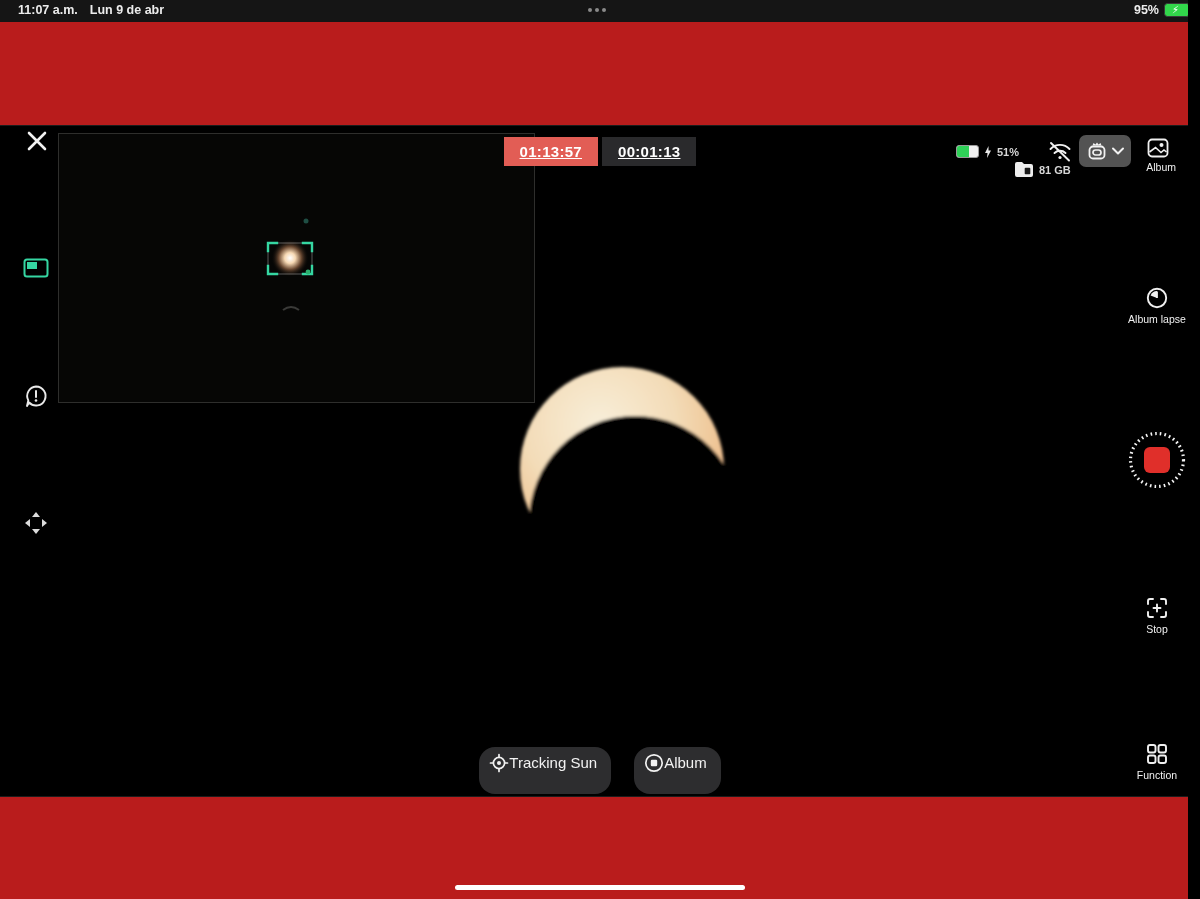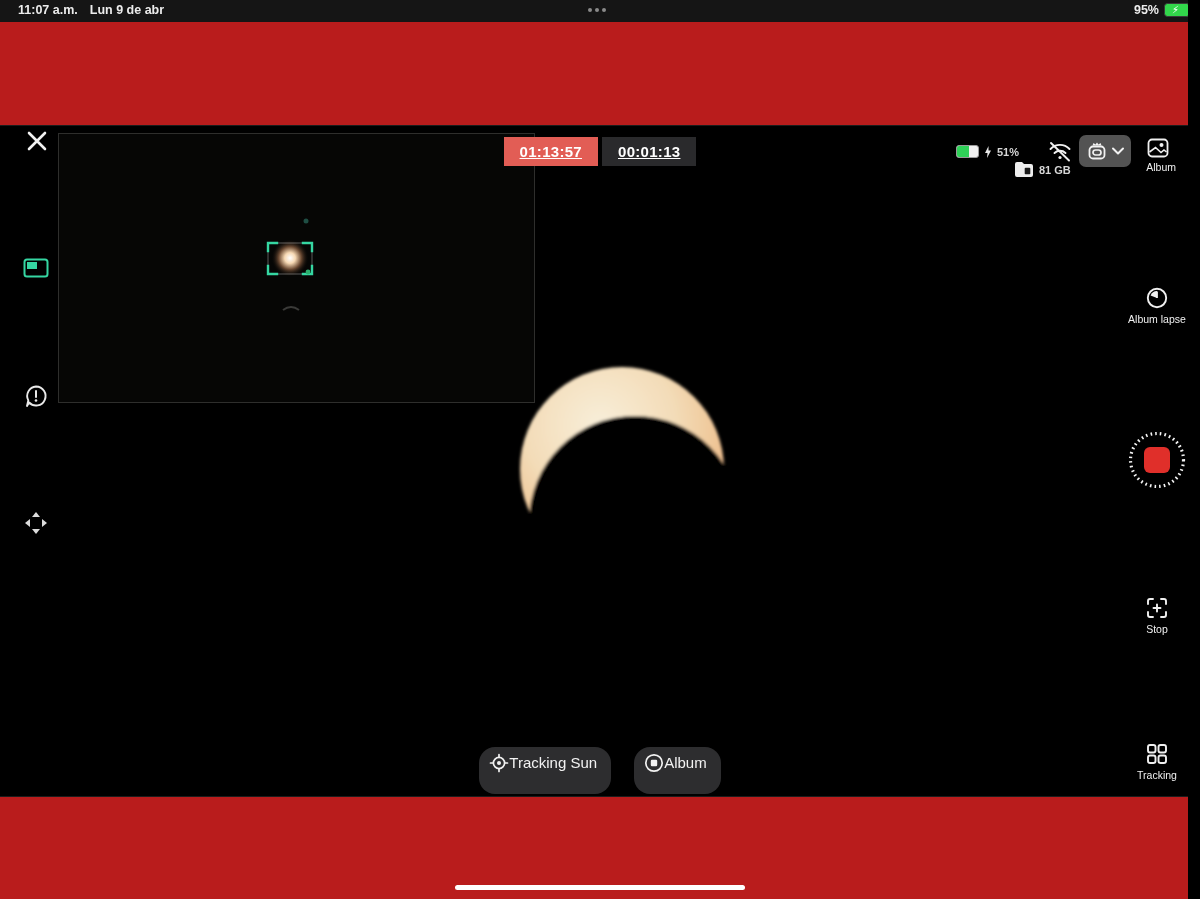--- a/index.html
+++ b/index.html
@@ -235,21 +235,21 @@
 
   <div class="abs rr" style="left:1121px;top:742px;">
     <svg width="24" height="24" viewBox="0 0 24 24" style="margin:0 auto;">
       <g stroke="#f0f0f0" stroke-width="1.9" fill="none">
         <rect x="3" y="3" width="7.5" height="7.5" rx="2"></rect>
         <rect x="13.5" y="3" width="7.5" height="7.5" rx="2"></rect>
         <rect x="3" y="13.5" width="7.5" height="7.5" rx="2"></rect>
         <rect x="13.5" y="13.5" width="7.5" height="7.5" rx="2"></rect>
       </g>
     </svg>
-    <div class="icon-label">Tracking</div>
+    <div class="icon-label">Function</div>
   </div>
 
   <div class="abs bottom-controls">
     <div class="pill-btn">
       <svg width="20" height="20" viewBox="0 0 20 20">
         <g stroke="#f2f2f2" stroke-width="1.7" fill="none" stroke-linecap="round">
           <circle cx="10" cy="10" r="5.6"></circle>
           <path d="M10 1.5 v2.6 M10 15.9 v2.6 M1.5 10 h2.6 M15.9 10 h2.6"></path>
         </g>
         <circle cx="10" cy="10" r="2" fill="#f2f2f2"></circle>

